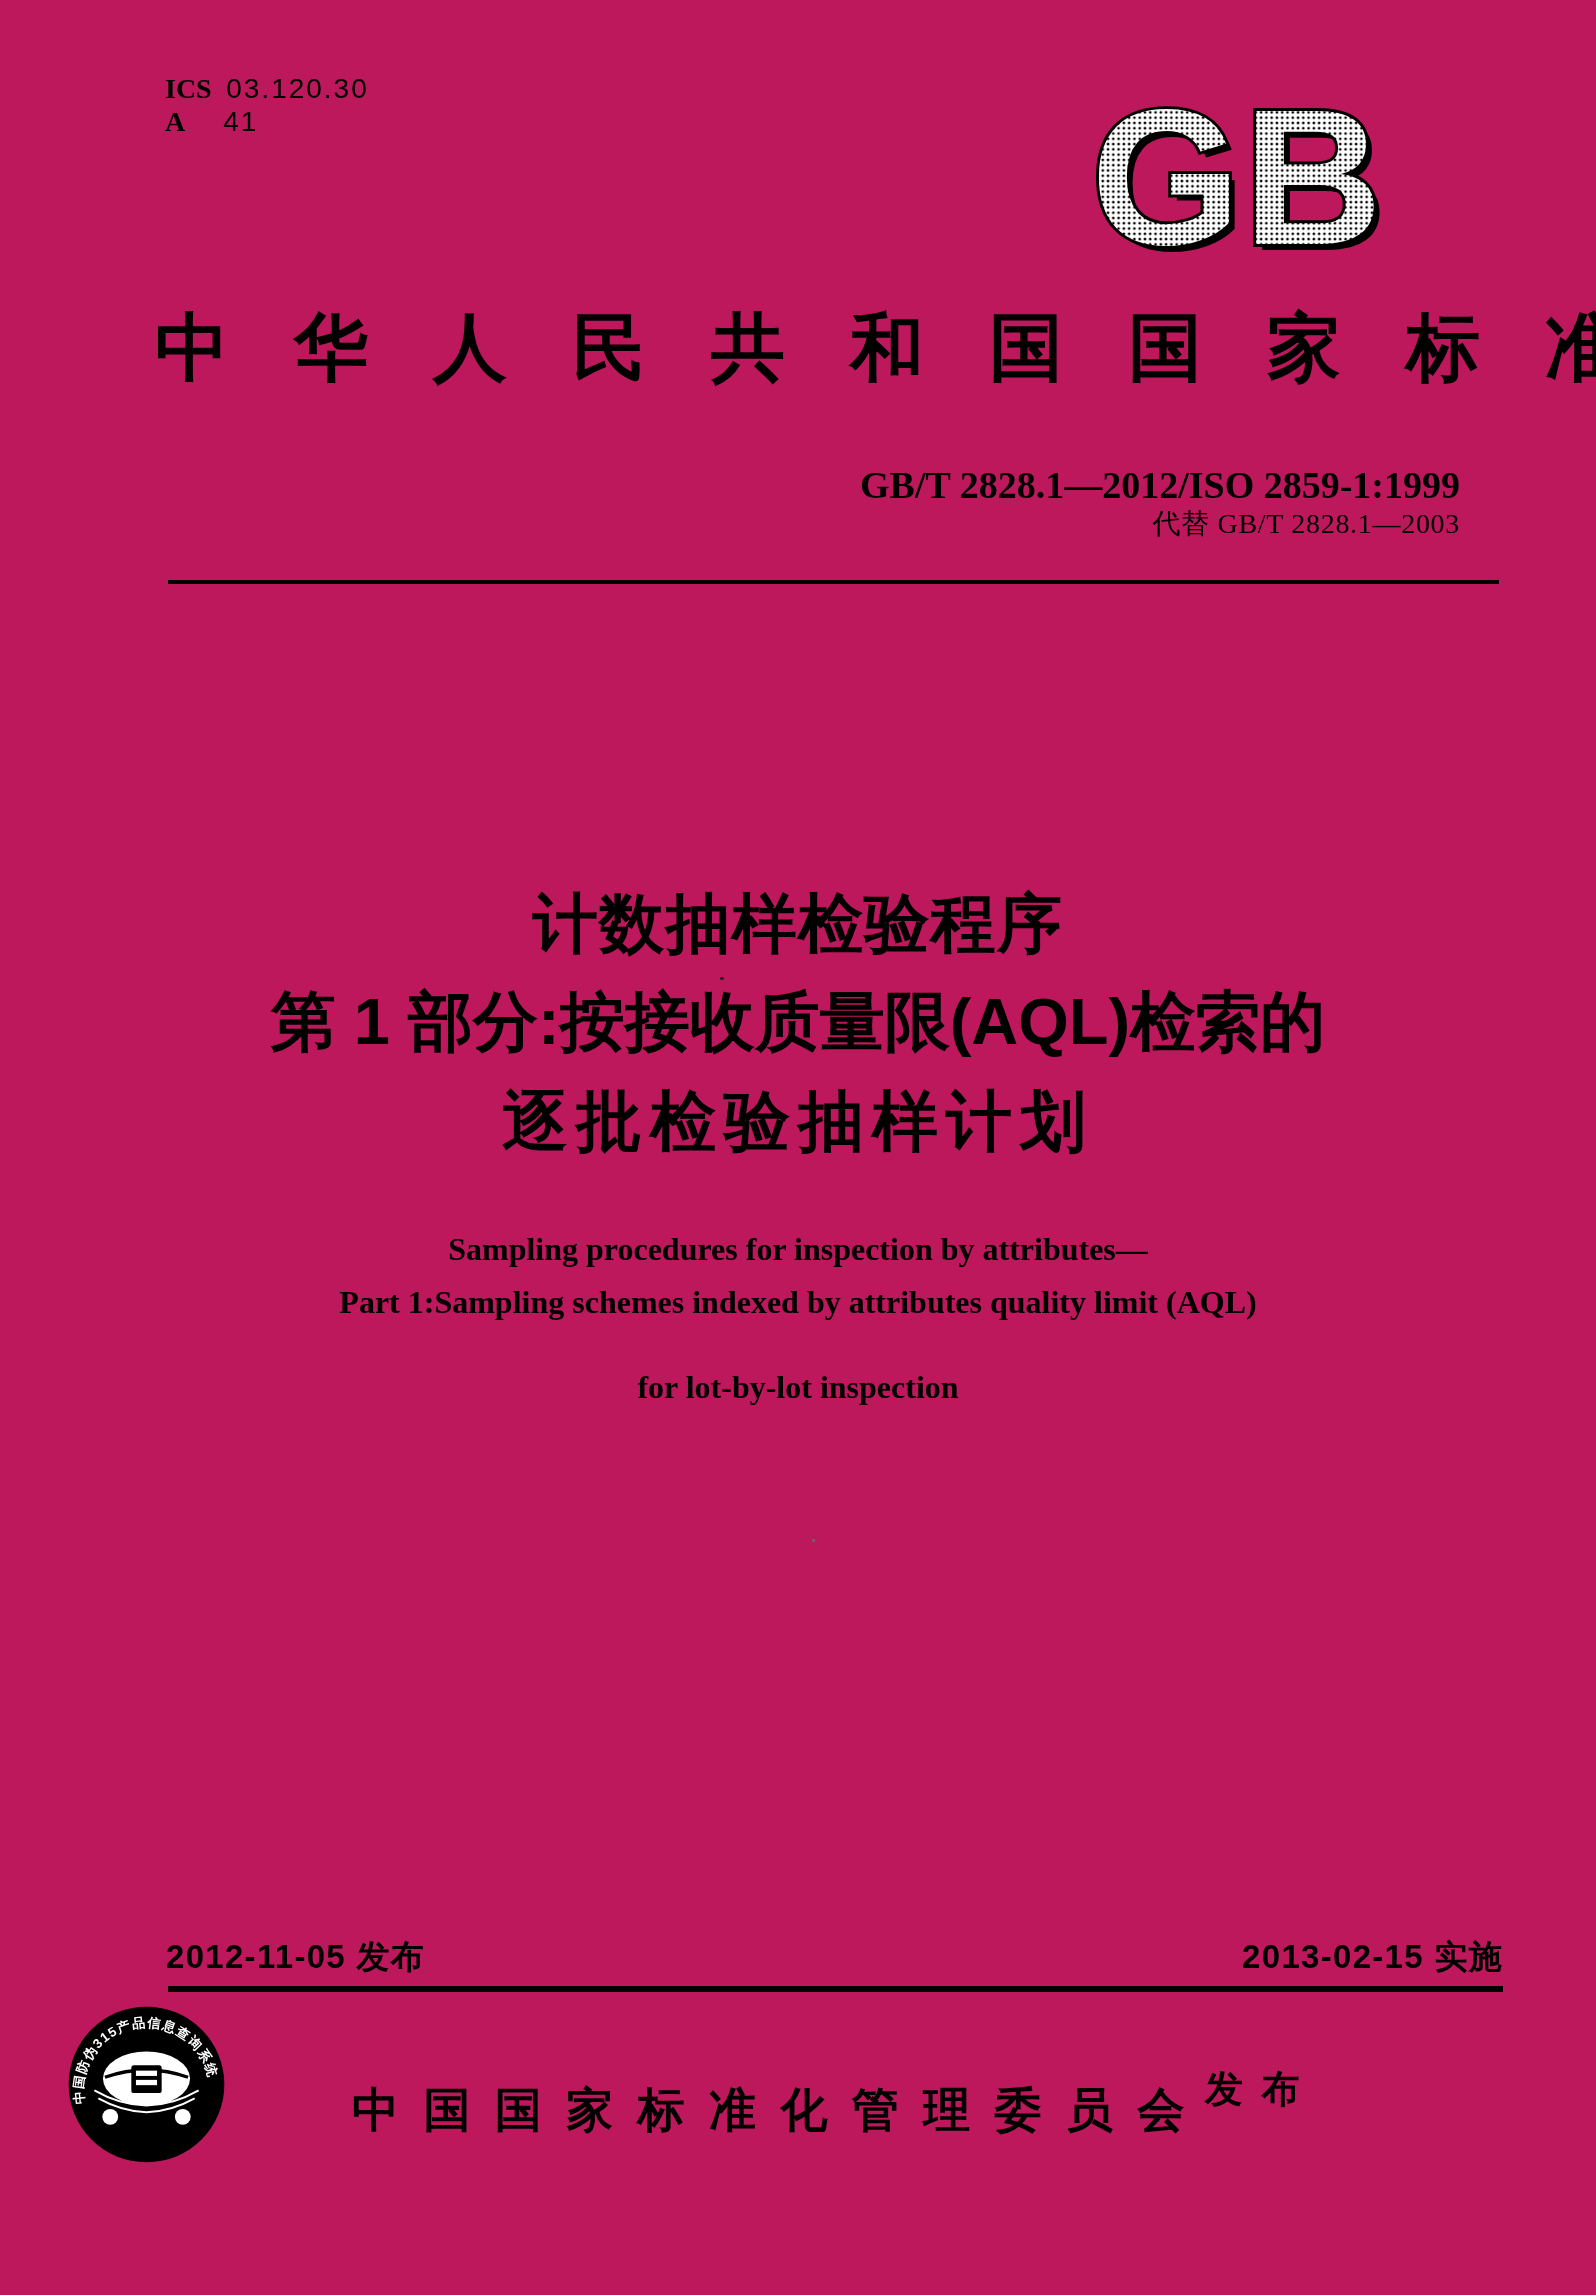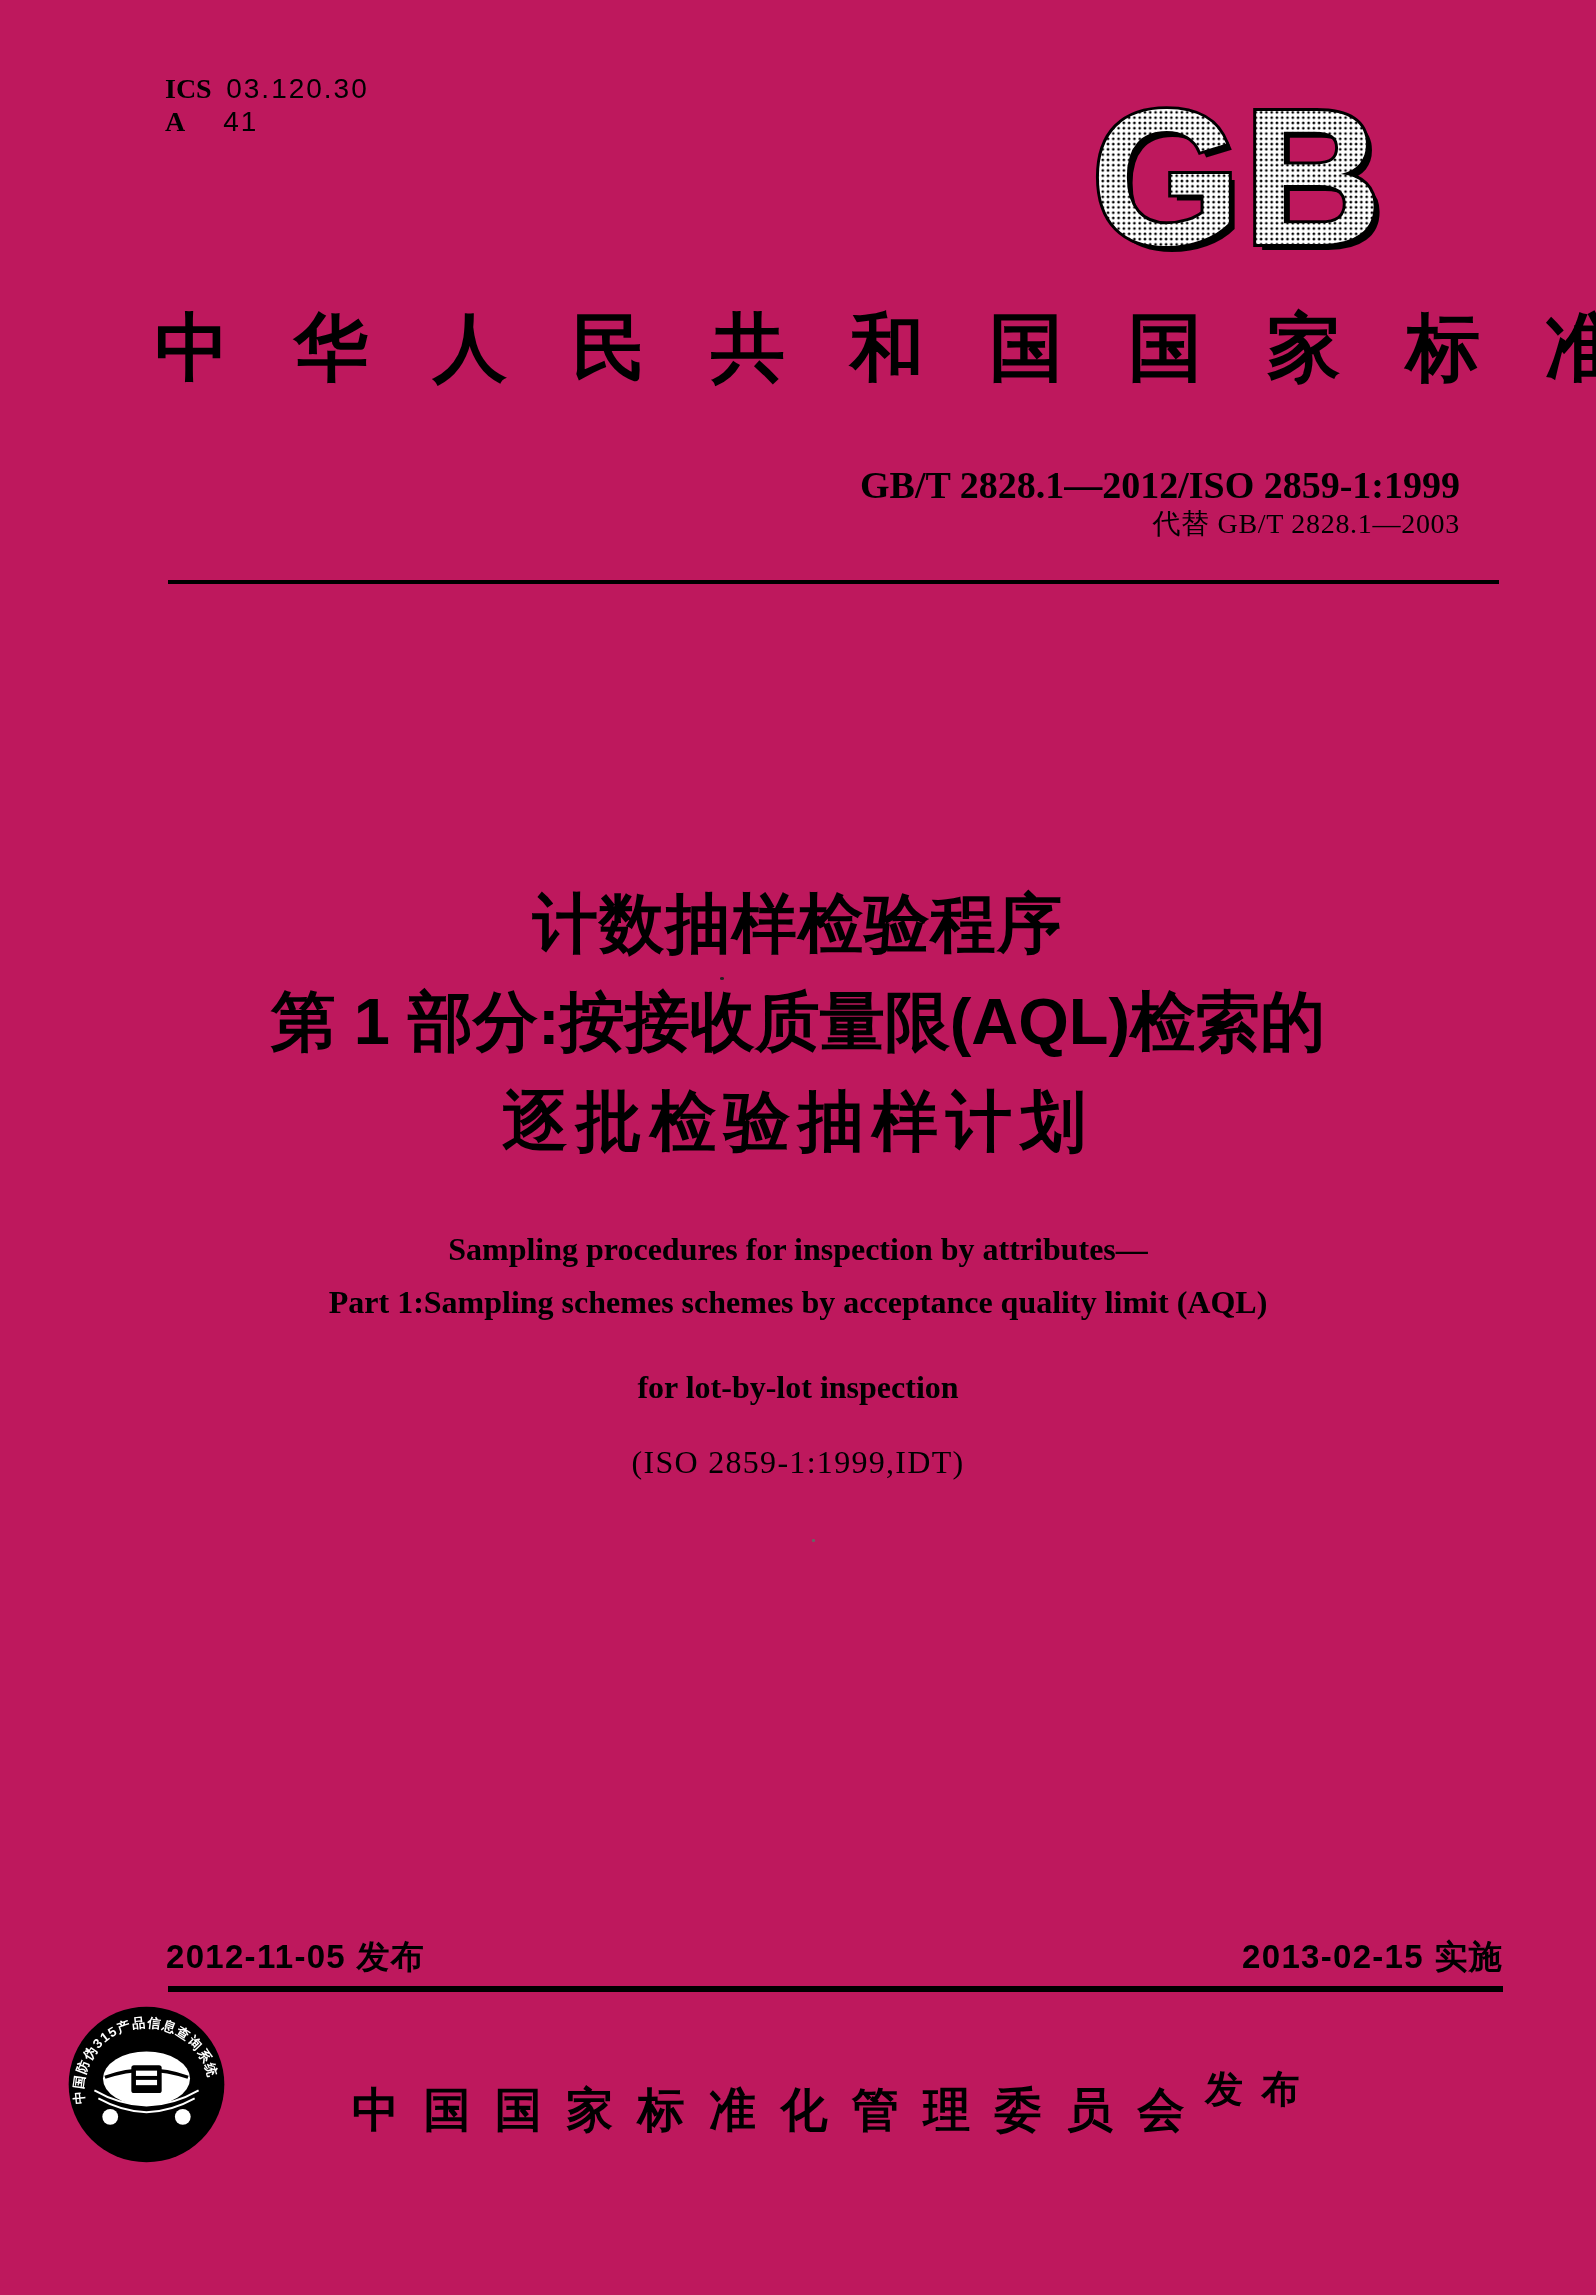--- a/index.html
+++ b/index.html
@@ -107,24 +107,23 @@
   <div class="abs supersedes">代替 GB/T 2828.1—2003</div>
 
   <div class="abs rule-top"></div>
 
   <div class="abs title-cn l1">计数抽样检验程序</div>
   <div class="abs speck1"></div>
   <div class="abs title-cn l2">第 1 部分:按接收质量限(AQL)检索的</div>
   <div class="abs title-en e1">Sampling procedures for inspection by attributes—</div>
 
   <div class="abs title-cn l3">逐批检验抽样计划</div>
-  <div class="abs title-en e2">Part 1:Sampling schemes schemes by acceptance quality limit (AQL)</div>
+  <div class="abs title-en e2">Part 1:Sampling schemes indexed by attributes quality limit (AQL)</div>
   <div class="abs title-en e3">for lot-by-lot inspection</div>
 
-  <div class="abs iso-ref">(ISO 2859-1:1999,IDT)</div>
 
   <div class="abs speck2"></div>
 
   <div class="abs date-line date-left">
     <span>2012-11-05</span>
     <span>发布</span>
   </div>
   <div class="abs date-line date-right">
     <span>2013-02-15</span>
     <span>实施</span>

